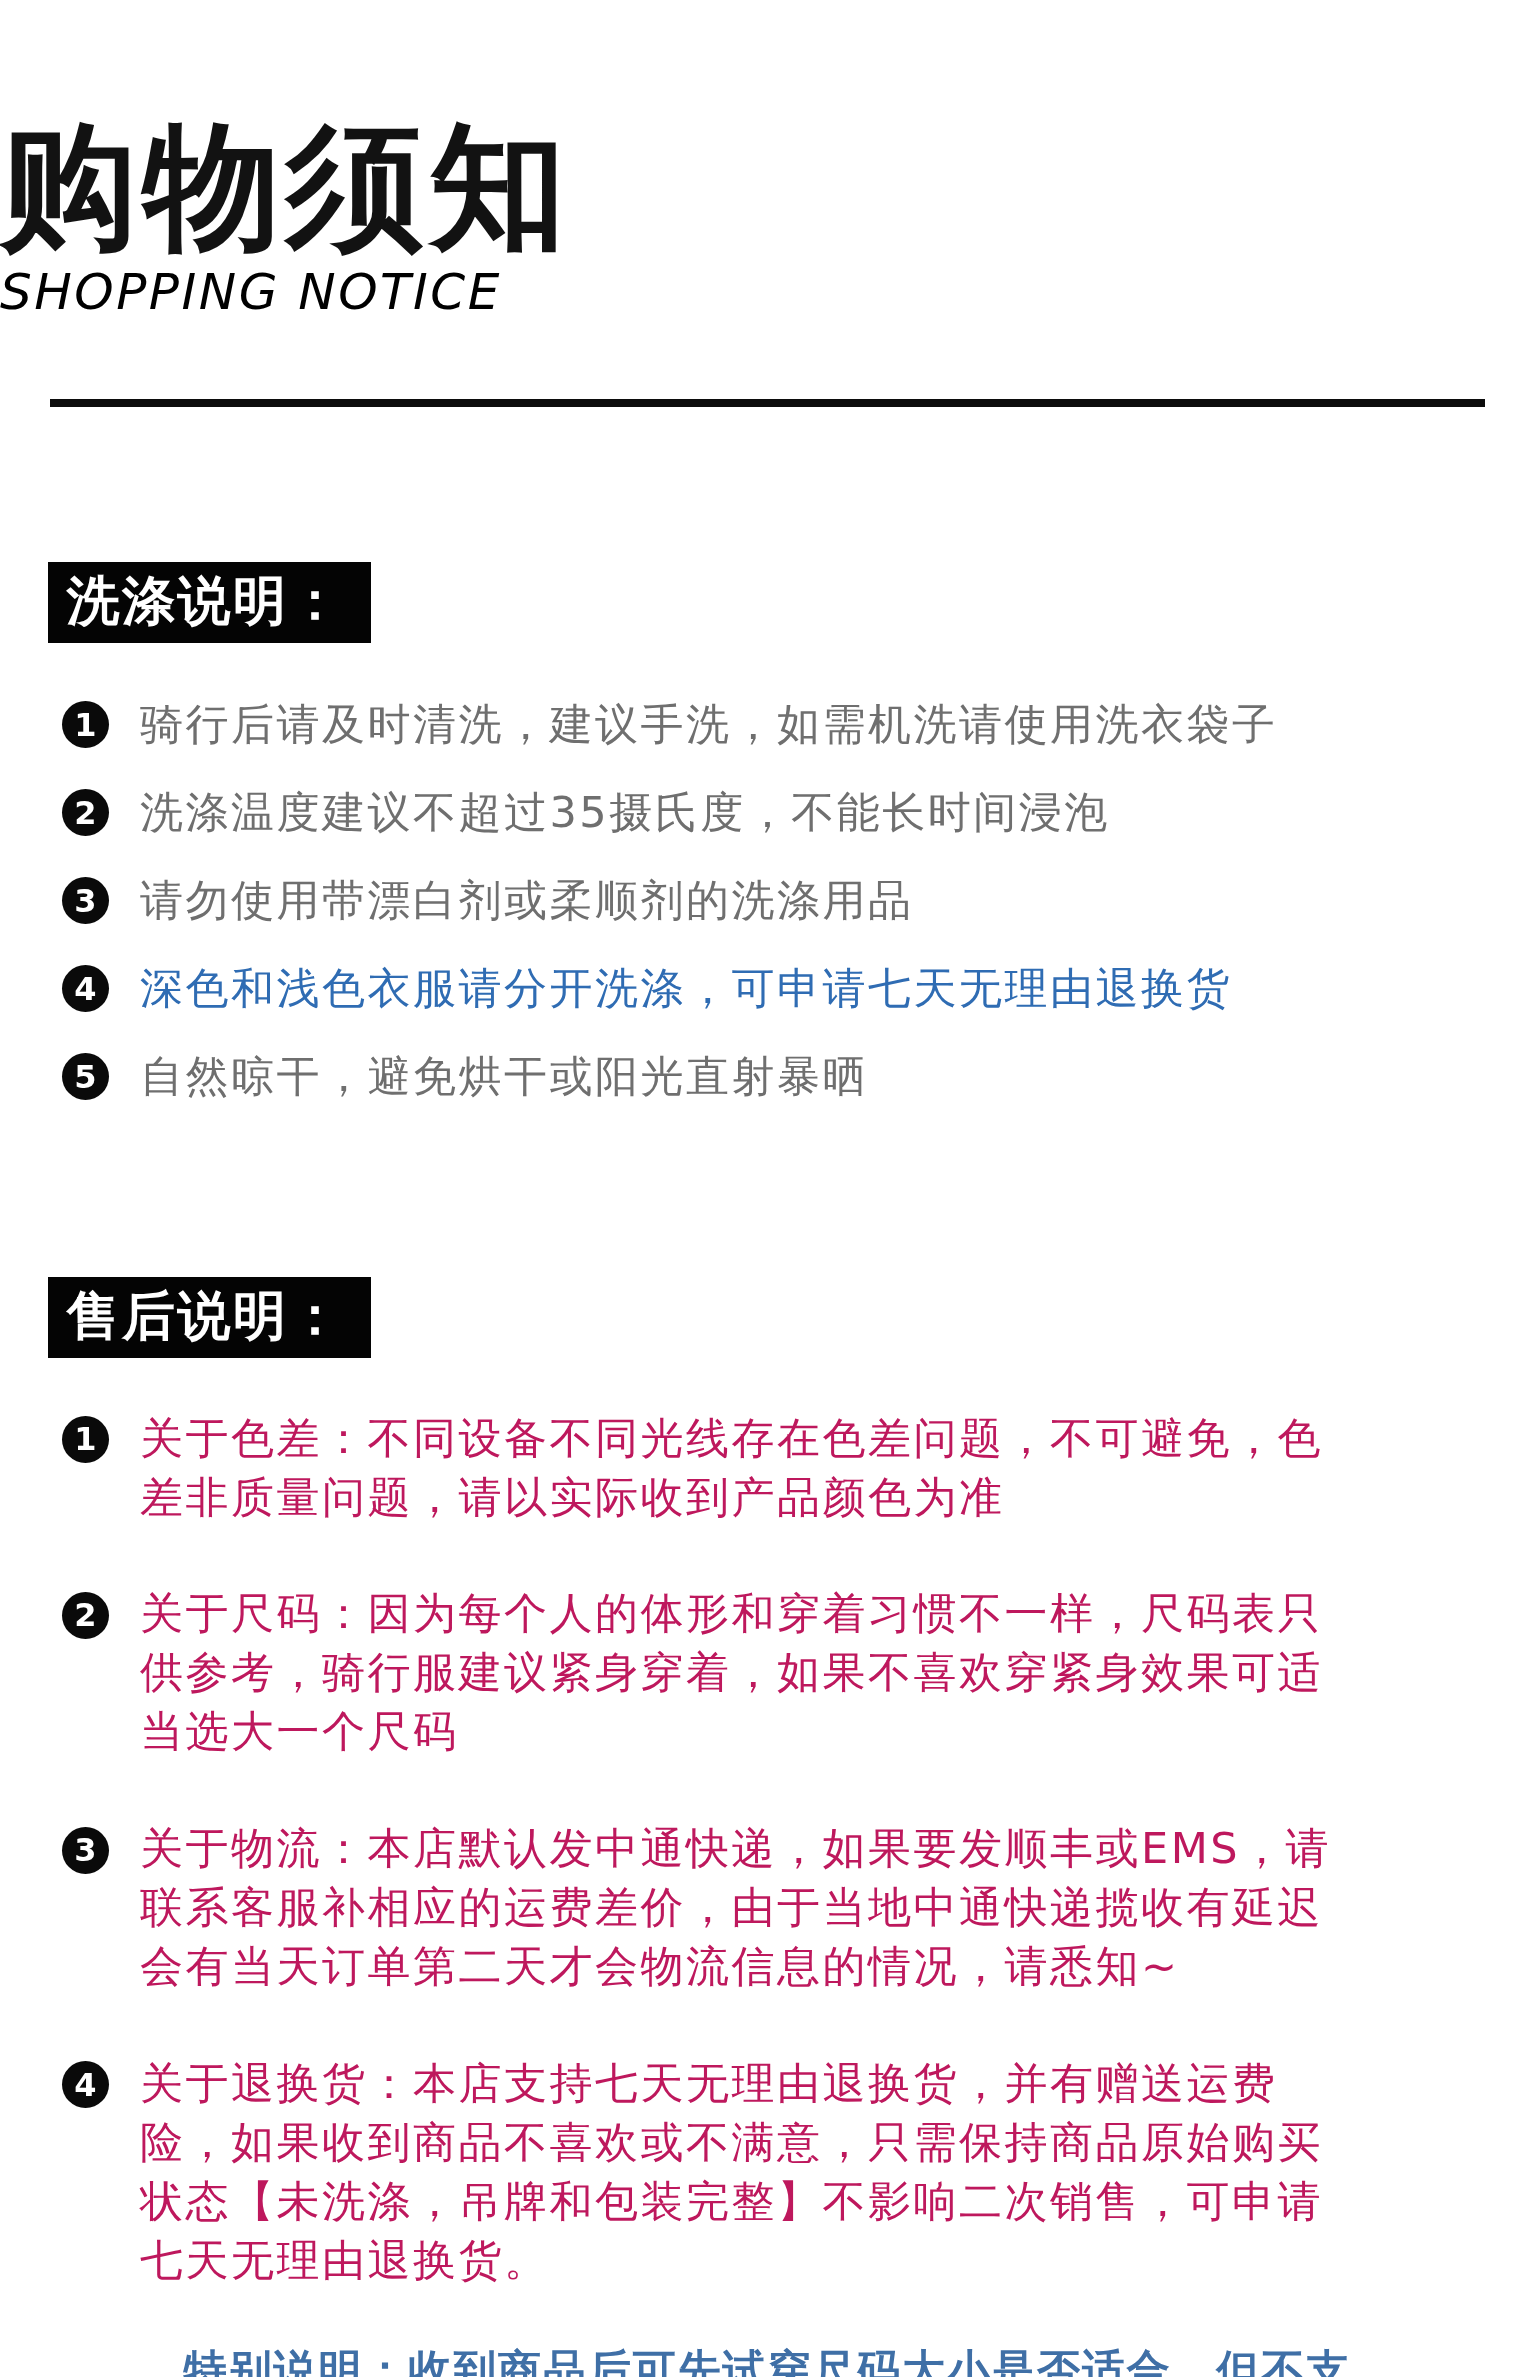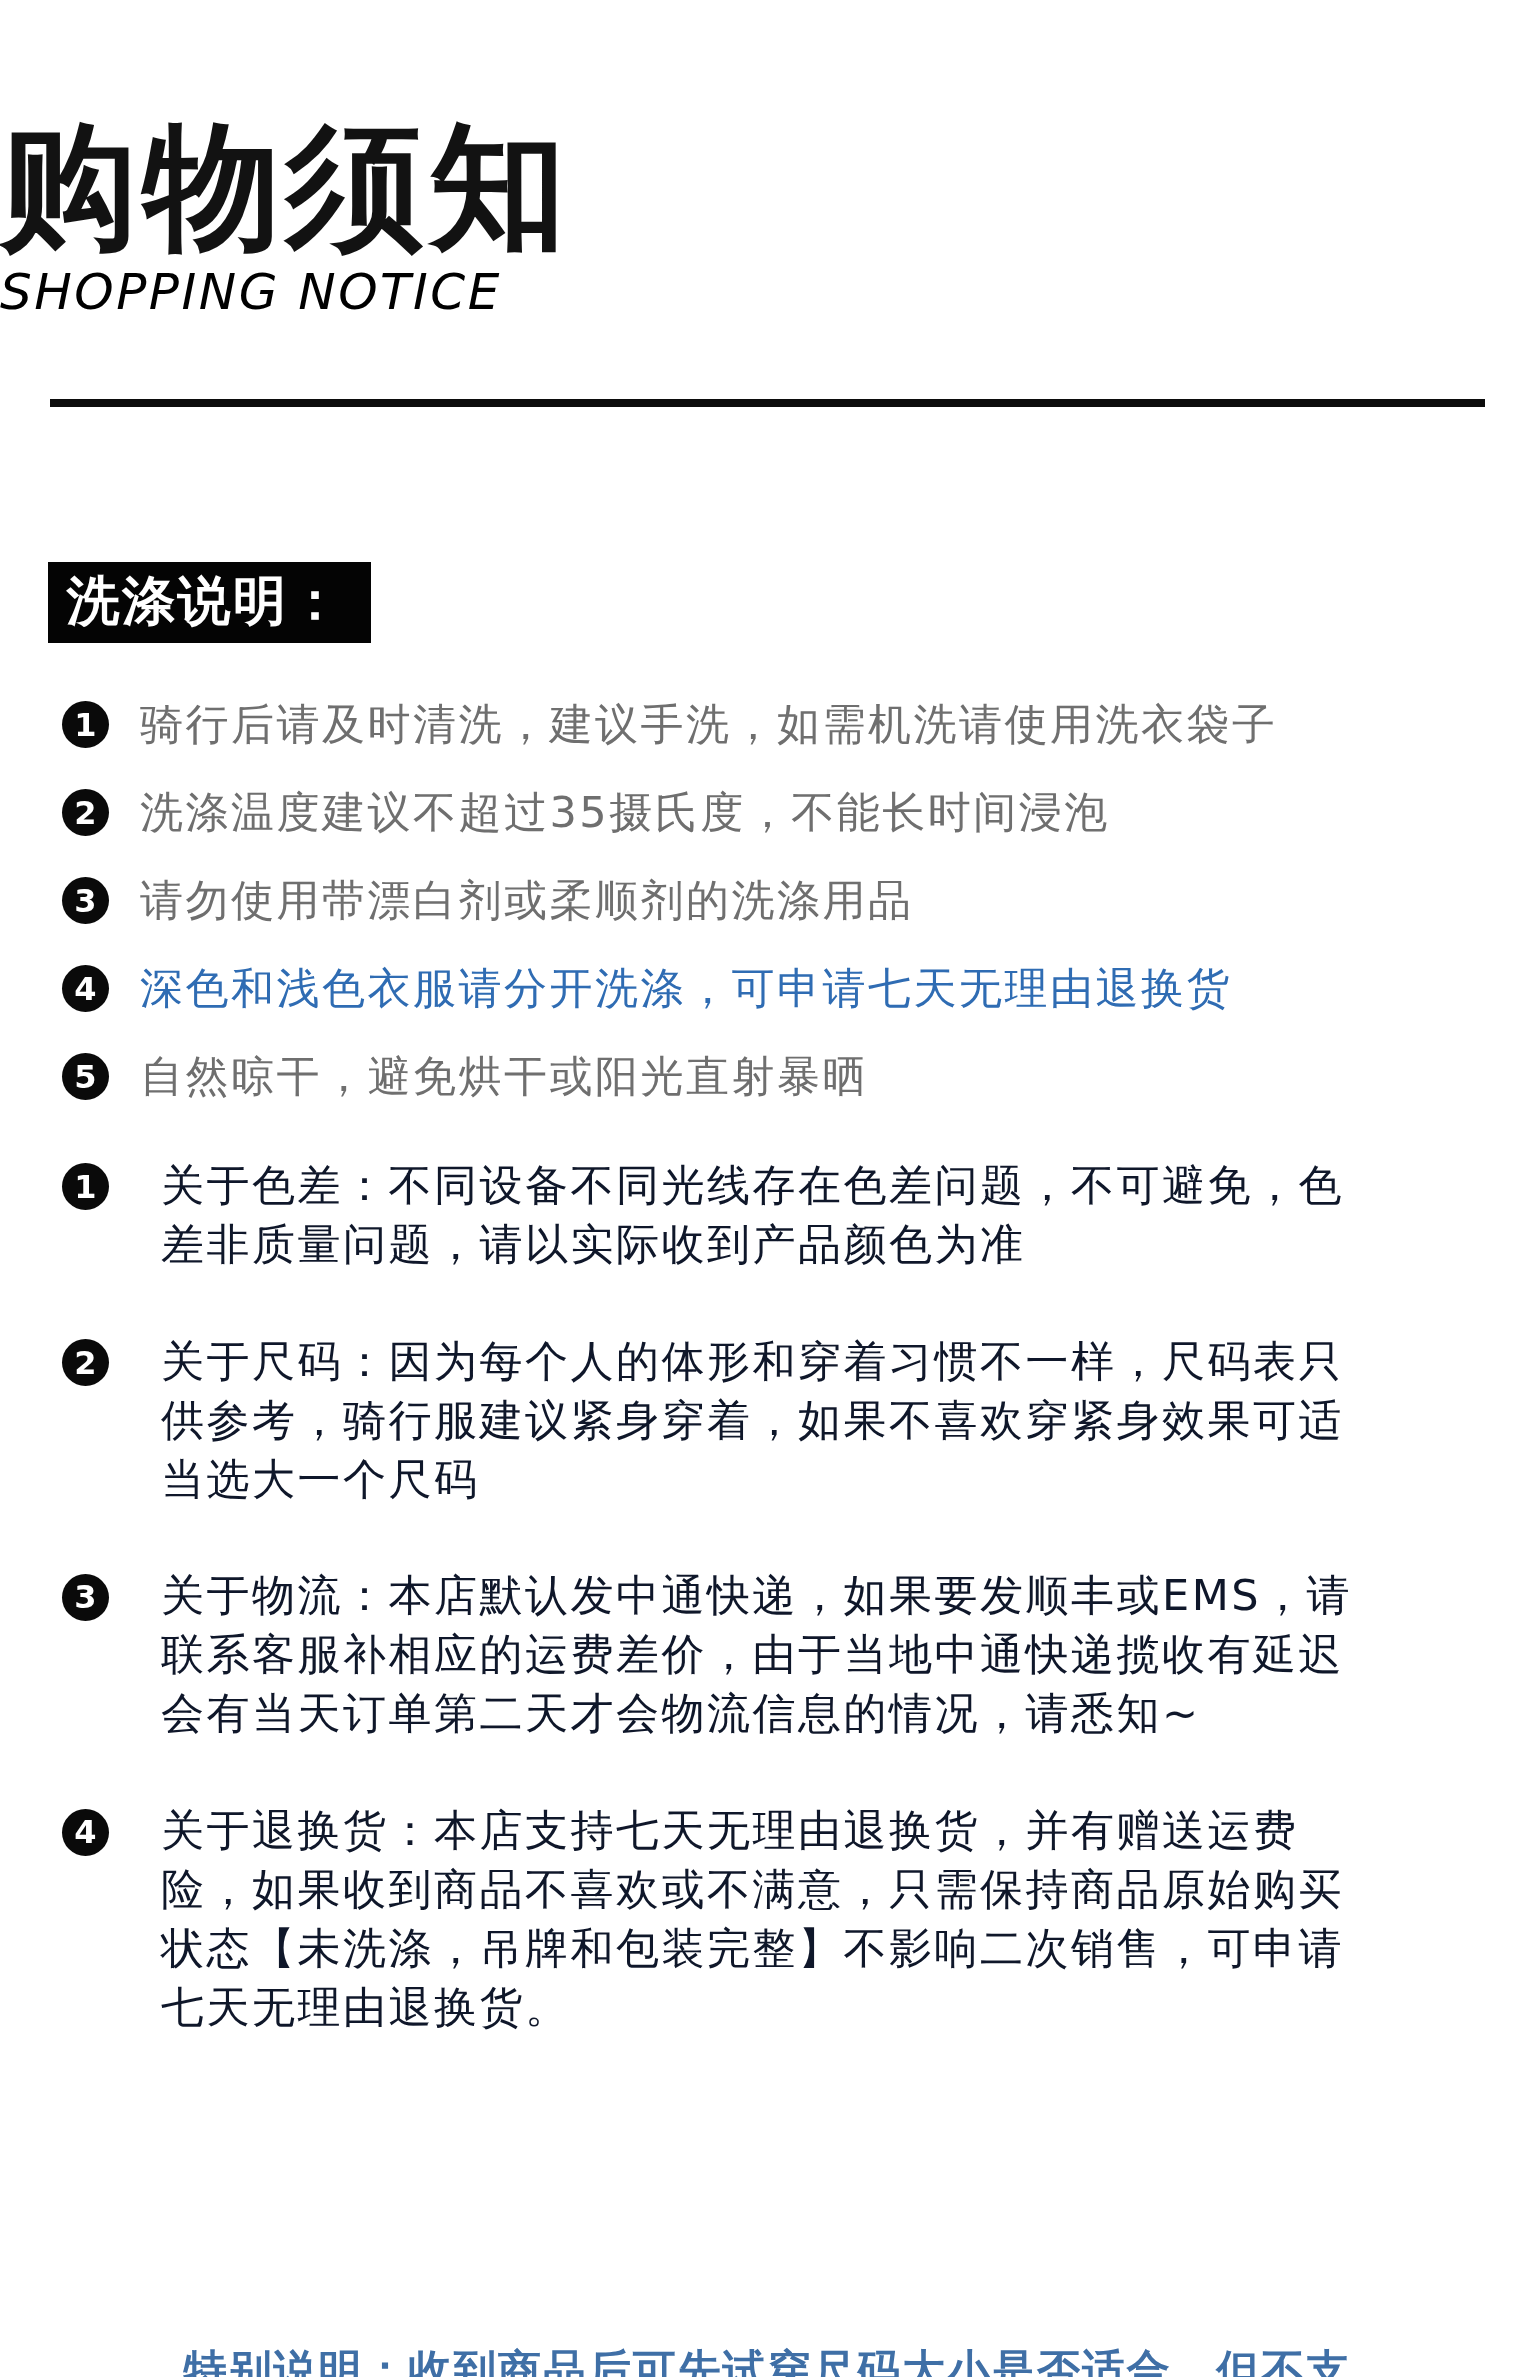--- a/index.html
+++ b/index.html
@@ -44,22 +44,22 @@
     background:#0a0a0a;color:#ffffff;font-size:32px;font-weight:700;
     display:flex;align-items:center;justify-content:center;
   }
   .sec-after .badge{margin-top:6.2px;}
   .item-text{
     font-size:43px;color:#6f6f6f;white-space:nowrap;letter-spacing:2.5px;
     line-height:1.2;
   }
   .item-text.highlight{color:var(--highlight-blue,#2f6cb3);}
   .para{
-    width:1217px;font-size:43px;color:#0f172a;letter-spacing:2.5px;
-    line-height:59px;word-break:break-all;white-space:normal;margin-top:-1.2px;margin-left:21px;
+    width:1217px;font-size:43px;color:#be185d;letter-spacing:2.5px;
+    line-height:59px;word-break:break-all;white-space:normal;margin-top:-1.2px;
   }
 
   
   .special-note{
     position:absolute;left:0;right:0;top:2342px;text-align:center;
     font-size:43px;font-weight:700;letter-spacing:1.9px;white-space:nowrap;
     color:var(--note-blue,#3f6fa6);
   }
 </style>
 </head>
@@ -94,20 +94,21 @@
         <span class="item-text highlight">深色和浅色衣服请分开洗涤，可申请七天无理由退换货</span>
       </li>
       <li class="notice-item">
         <span class="badge">5</span>
         <span class="item-text">自然晾干，避免烘干或阳光直射暴晒</span>
       </li>
     </ul>
   </section>
 
   <section class="sec-after">
+    <div class="section-header">售后说明：</div>
     <ul class="notice-list">
       <li class="notice-item">
         <span class="badge">1</span>
         <span class="para">关于色差：不同设备不同光线存在色差问题，不可避免，色差非质量问题，请以实际收到产品颜色为准</span>
       </li>
       <li class="notice-item">
         <span class="badge">2</span>
         <span class="para">关于尺码：因为每个人的体形和穿着习惯不一样，尺码表只供参考，骑行服建议紧身穿着，如果不喜欢穿紧身效果可适当选大一个尺码</span>
       </li>
       <li class="notice-item">

